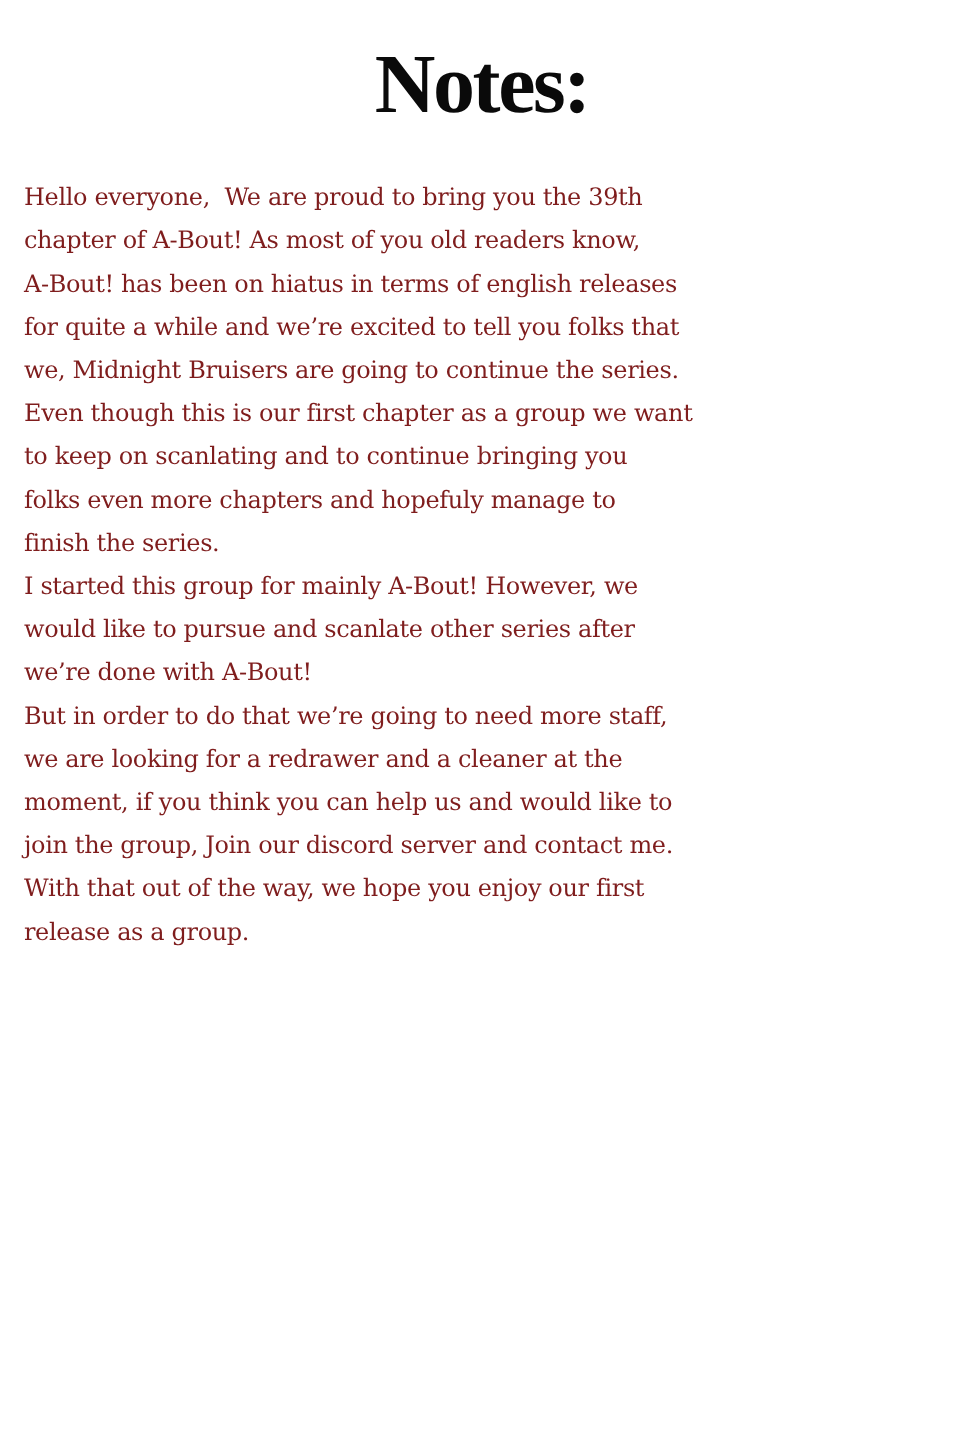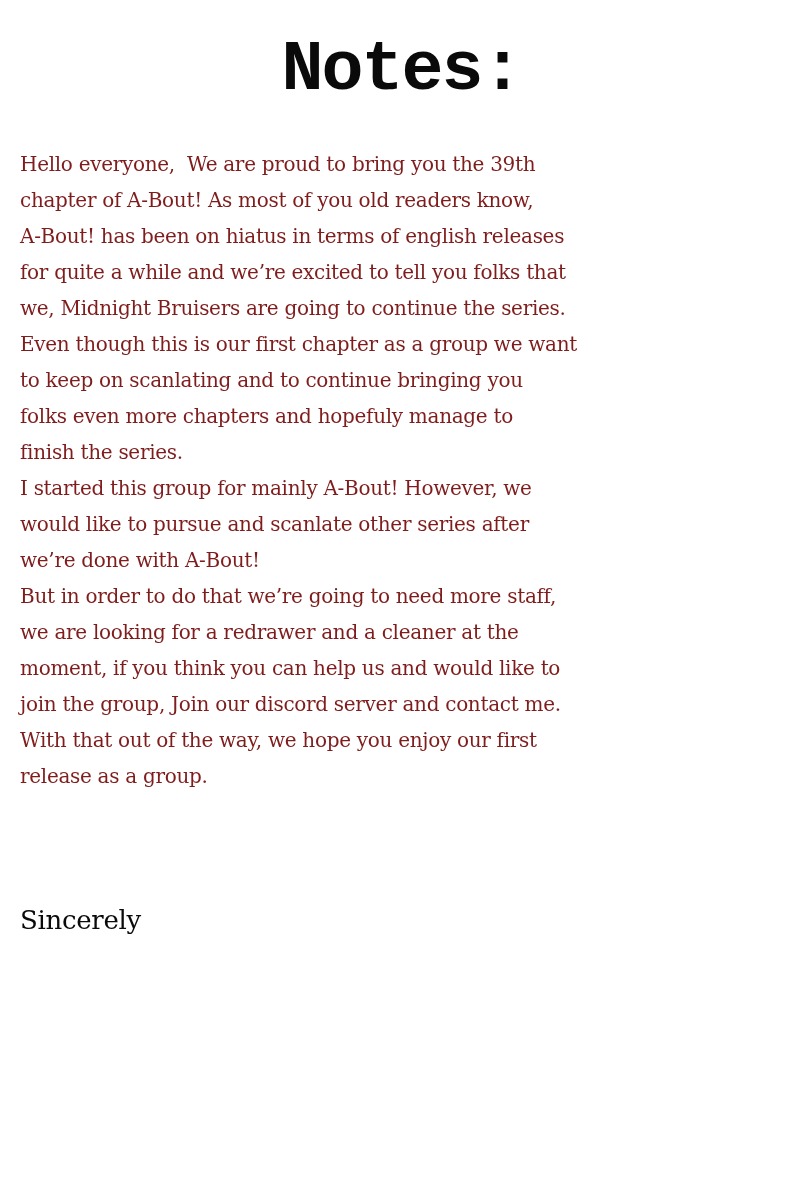--- a/index.html
+++ b/index.html
@@ -13,21 +13,21 @@
     color: #0a0a0a;
     overflow: hidden;
   }
   .page {
     width: 803px;
     height: 1200px;
     box-sizing: border-box;
     background: #ffffff;
   }
   .page-title {
-    font-family: Liberation Mono, monospace;
+    font-family: Liberation Serif, serif;
     font-weight: bold;
     font-size: 70px;
     line-height: 1.05;
     letter-spacing: -2px;
     text-align: center;
     margin: 0;
     padding-top: 34px;
     color: #0a0a0a;
   }
   .notes-body {
@@ -70,15 +70,14 @@
 would like to pursue and scanlate other series after
 we’re done with A-Bout!
 But in order to do that we’re going to need more staff,
 we are looking for a redrawer and a cleaner at the
 moment, if you think you can help us and would like to
 join the group, Join our discord server and contact me.
 With that out of the way, we hope you enjoy our first
 release as a group.</div>
 
   <div class="signature">
-    <div>Sincerely</div>
   </div>
 </main>
 
 </body></html>

